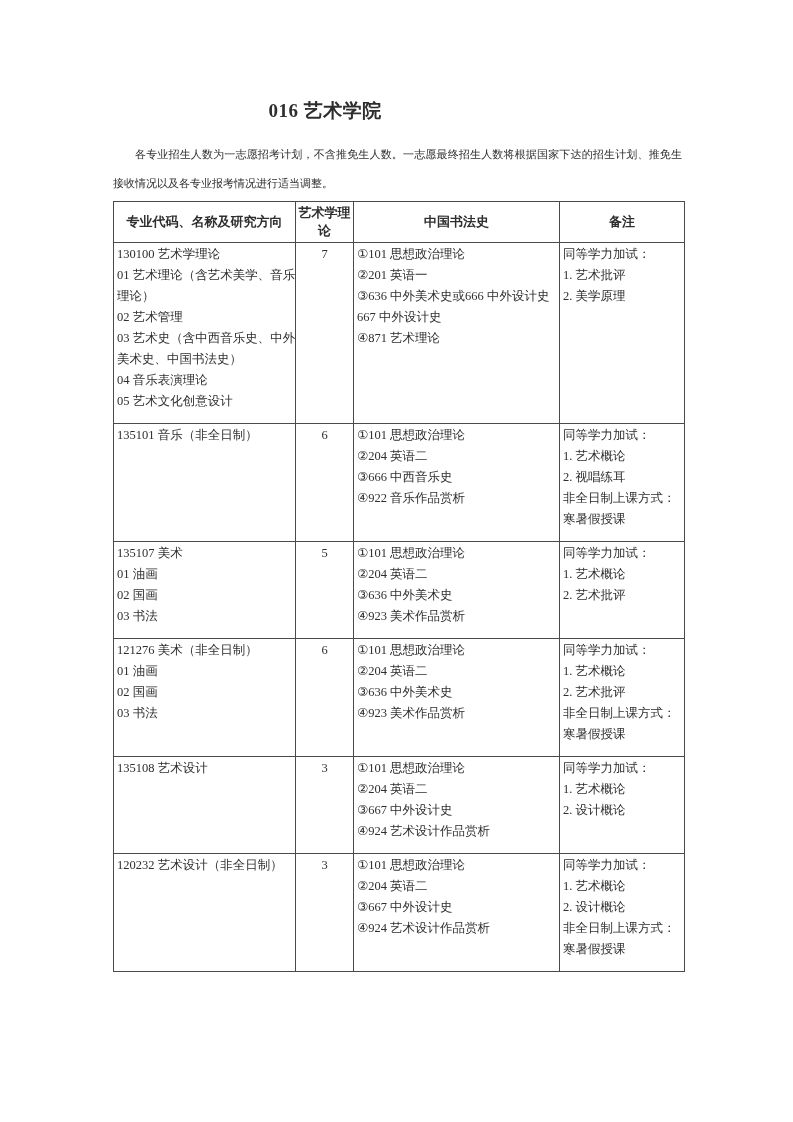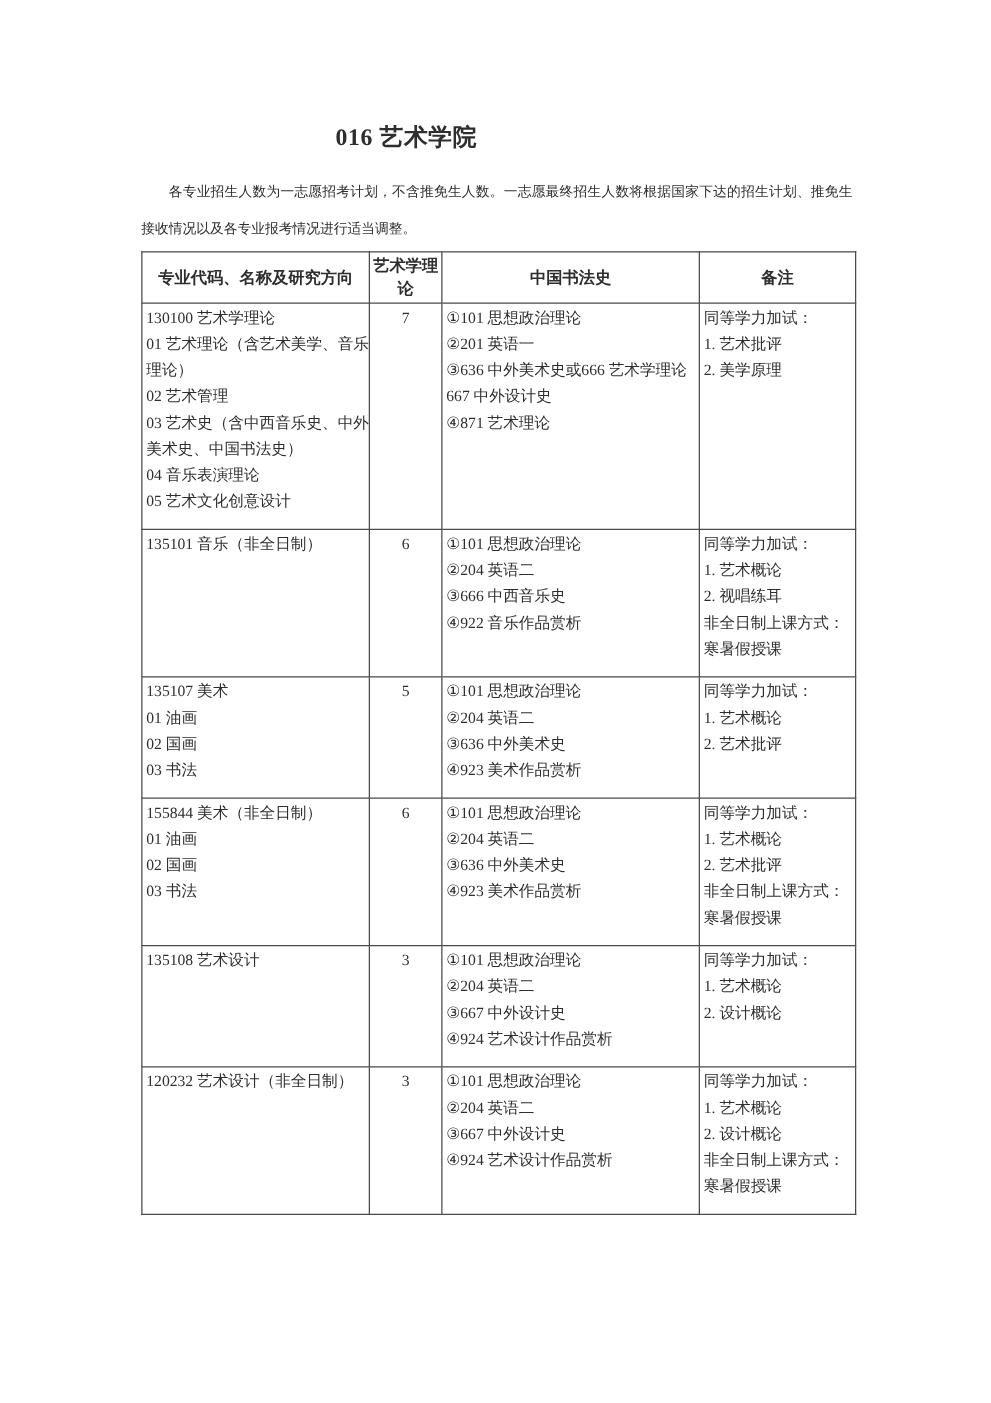--- a/index.html
+++ b/index.html
@@ -93,21 +93,21 @@
             <div class="line">美术史、中国书法史）</div>
             <div class="line">04 音乐表演理论</div>
             <div class="line">05 艺术文化创意设计</div>
           </td>
           <td class="col-count">
             <div class="line">7</div>
           </td>
           <td class="col-subjects">
             <div class="line">①101 思想政治理论</div>
             <div class="line">②201 英语一</div>
-            <div class="line">③636 中外美术史或666 艺术学理论</div>
+            <div class="line">③636 中外美术史或666 中外设计史</div>
             <div class="line">667 中外设计史</div>
             <div class="line">④871 艺术理论</div>
           </td>
           <td class="col-remarks">
             <div class="line">同等学力加试：</div>
             <div class="line">1. 艺术批评</div>
             <div class="line">2. 美学原理</div>
           </td>
         </tr>
         <tr>
@@ -148,21 +148,21 @@
             <div class="line">④923 美术作品赏析</div>
           </td>
           <td class="col-remarks">
             <div class="line">同等学力加试：</div>
             <div class="line">1. 艺术概论</div>
             <div class="line">2. 艺术批评</div>
           </td>
         </tr>
         <tr>
           <td class="col-program">
-            <div class="line">155844 美术（非全日制）</div>
+            <div class="line">121276 美术（非全日制）</div>
             <div class="line">01 油画</div>
             <div class="line">02 国画</div>
             <div class="line">03 书法</div>
           </td>
           <td class="col-count">
             <div class="line">6</div>
           </td>
           <td class="col-subjects">
             <div class="line">①101 思想政治理论</div>
             <div class="line">②204 英语二</div>

